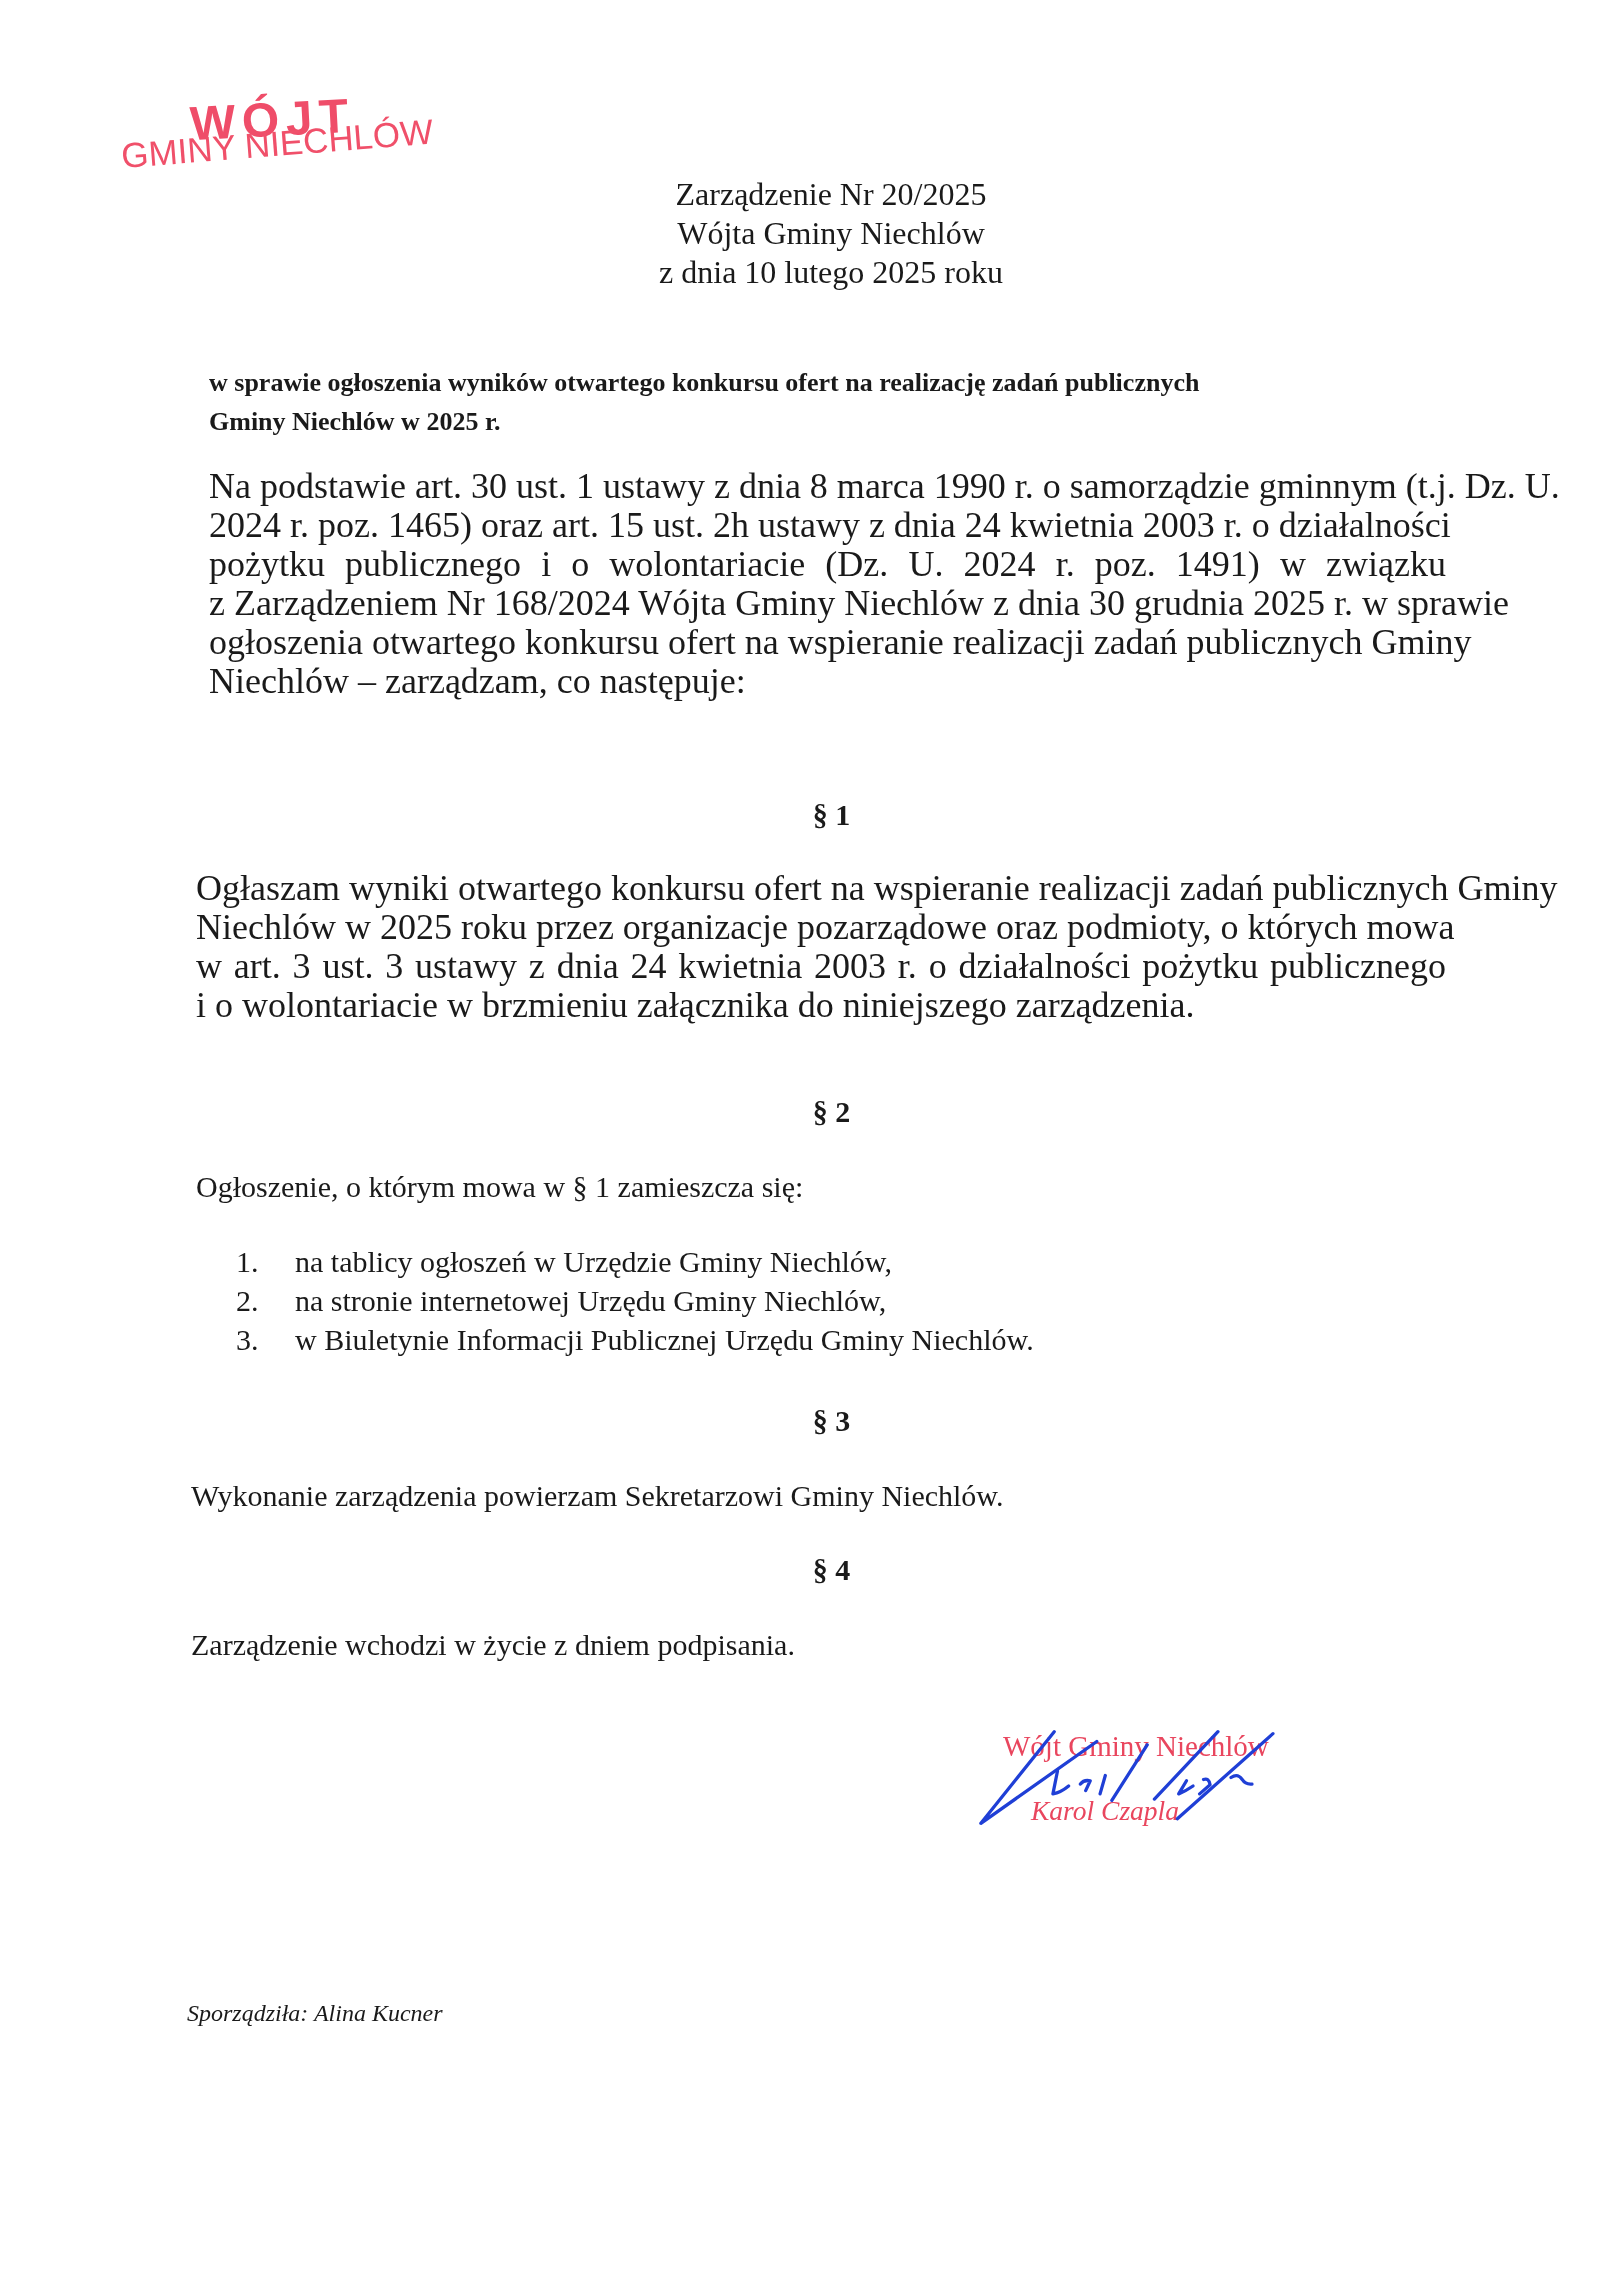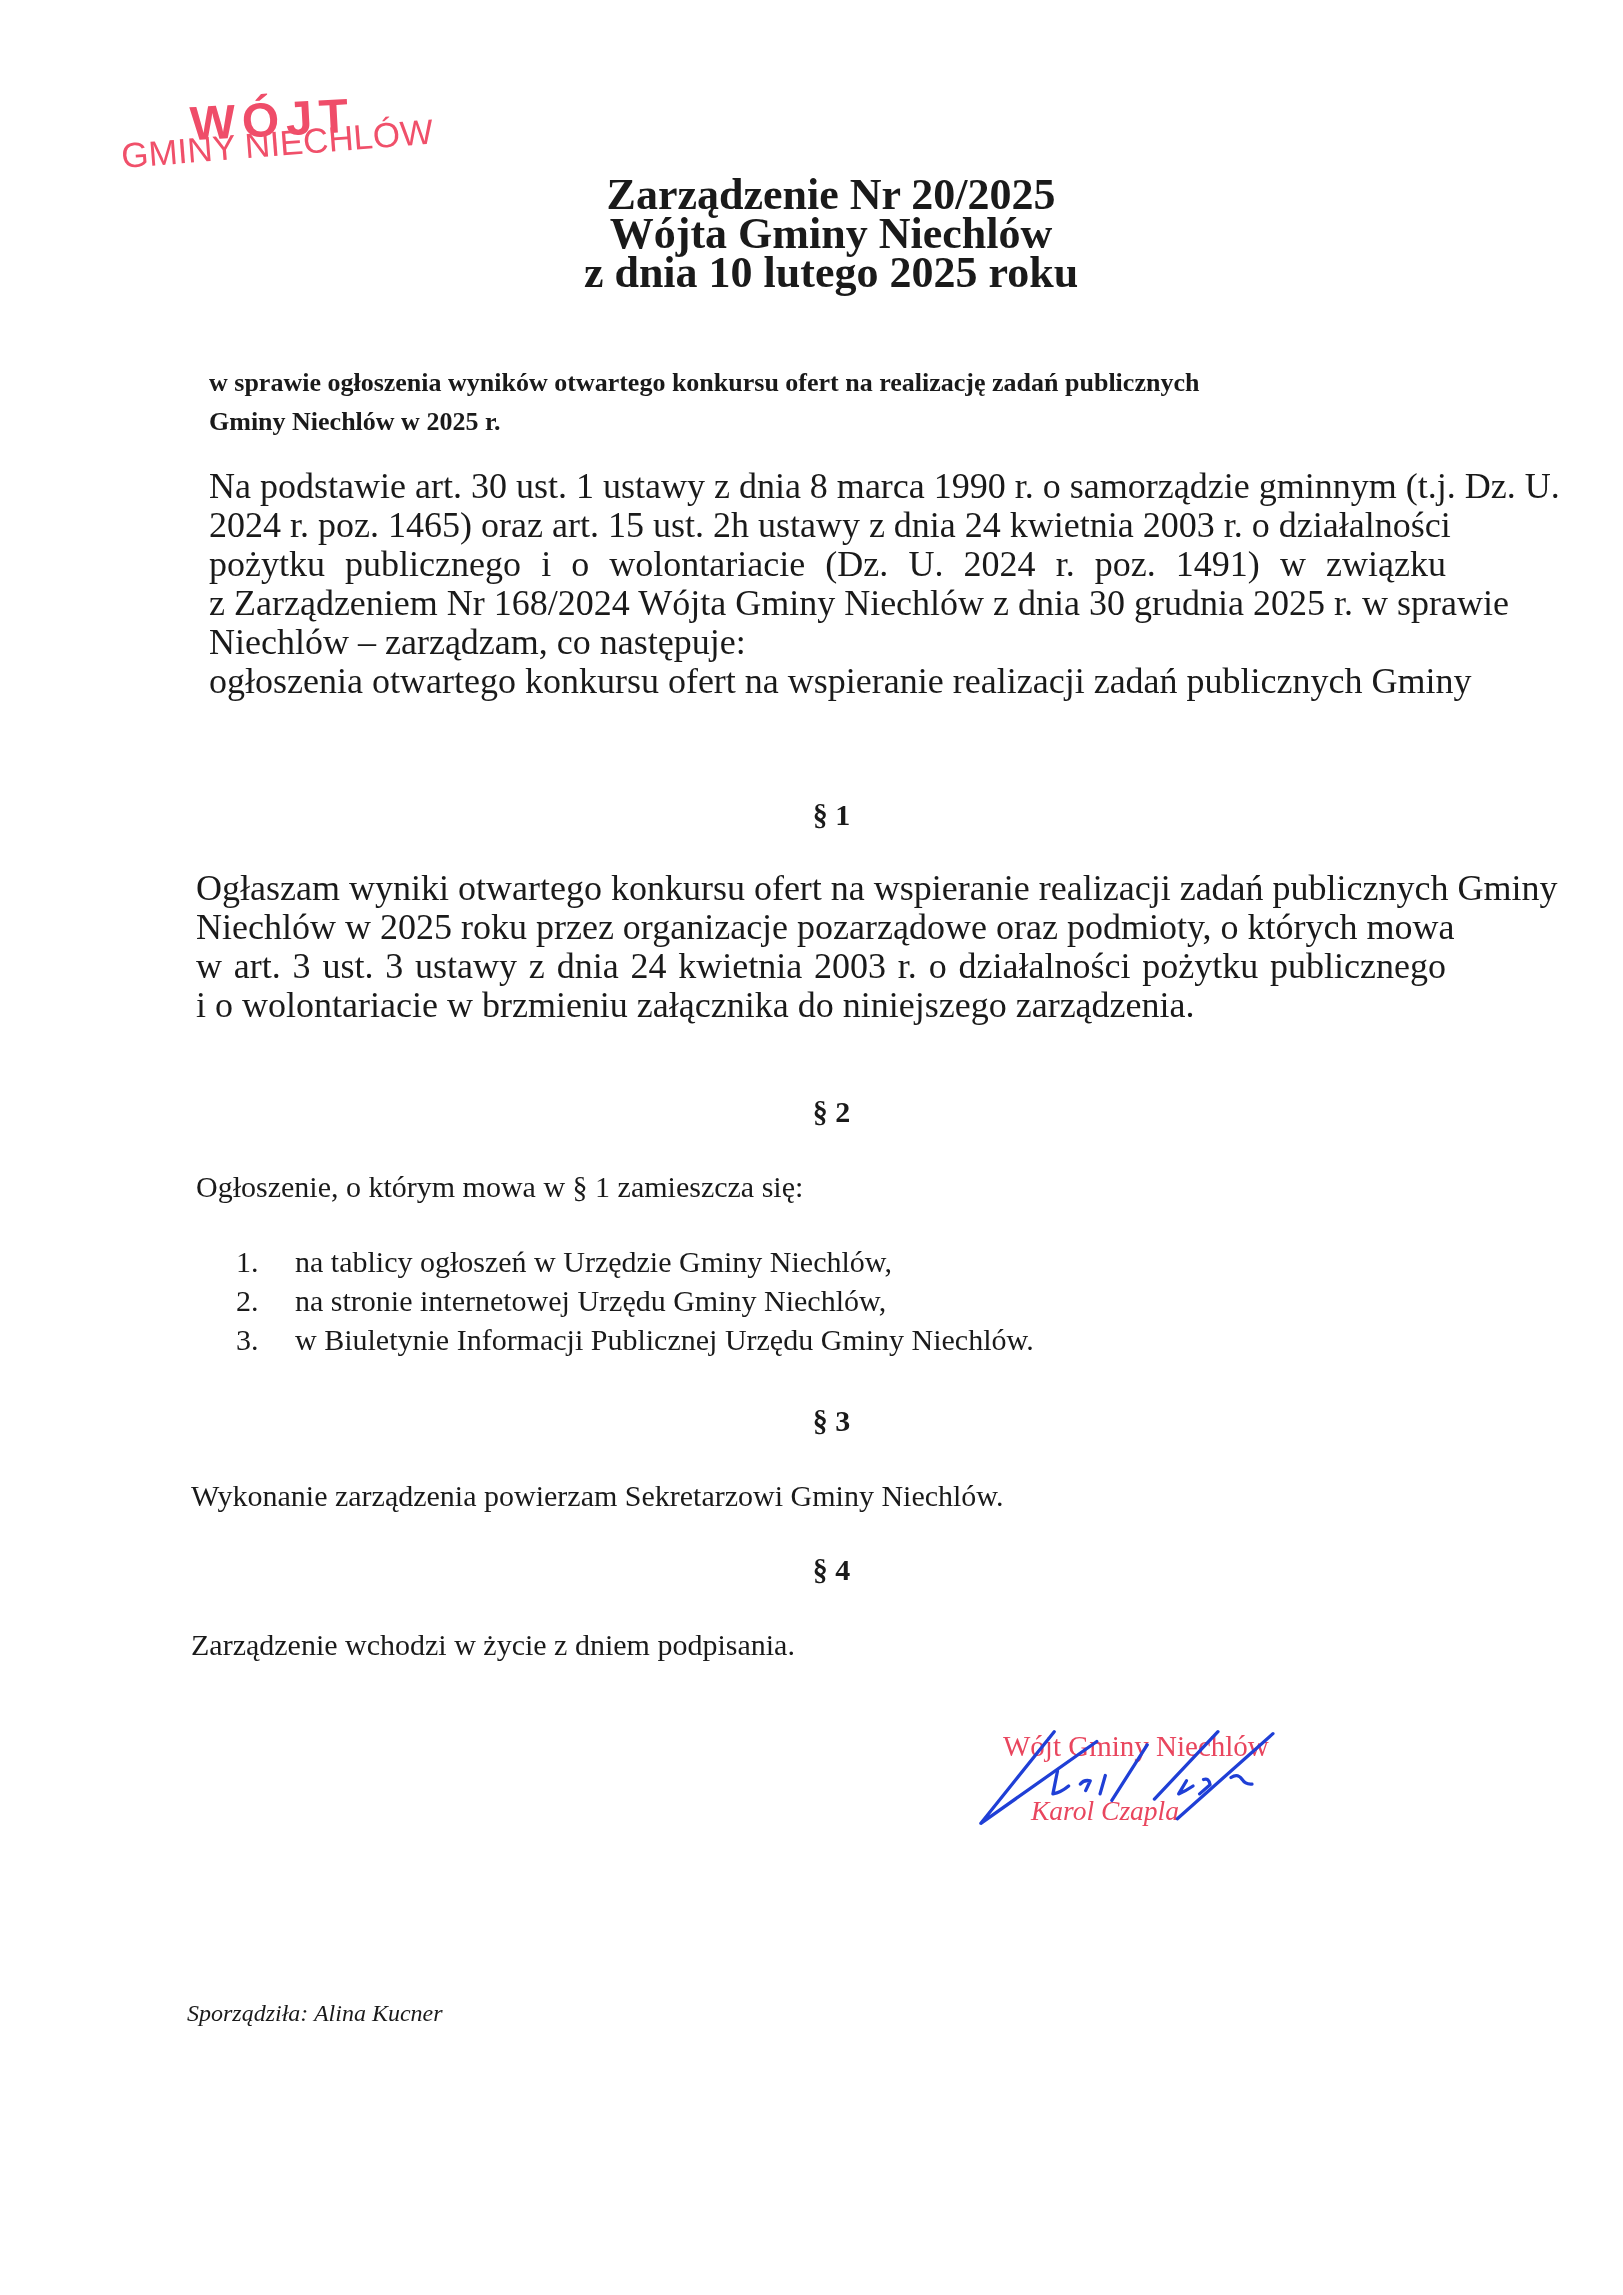--- a/index.html
+++ b/index.html
@@ -7,21 +7,21 @@
          font-family: "Liberation Serif", "DejaVu Serif", serif; color: #1a1a1a; }
   
   .stamp-line { position: absolute; font-family: "Liberation Sans", "DejaVu Sans", sans-serif;
                 color: #f0506a; font-weight: 400; white-space: nowrap; }
   .stamp-top { left: 190px; top: 92px; font-size: 48px; font-weight: 700; letter-spacing: 6.5px;
                transform: rotate(-3deg); color: #ef4d69; }
   .stamp-bottom { left: 123px; top: 136px; font-size: 35px; transform: rotate(-4.5deg);
                   transform-origin: left bottom; color: #f0506a; }
   
   .title { position: absolute; left: 458px; width: 746px; text-align: center;
-           font-weight: 700; font-size: 44px; line-height: 39px; top: 175px; }
+           font-weight: 400; font-size: 32px; line-height: 39px; top: 175px; }
   .title div { height: 39px; }
   
   .subject { position: absolute; left: 209px; width: 1244px; top: 363px;
              font-weight: 700; font-size: 26px; line-height: 39px; }
   
   .para { position: absolute; left: 209px; width: 1237px; font-size: 36px; line-height: 39px;
           text-align: justify; }
   .para .ln { display: block; text-align: justify; text-align-last: justify; white-space: nowrap; }
   .para .ln.last { text-align-last: left; }
   .section { position: absolute; left: 753px; width: 157px; text-align: center;
@@ -57,22 +57,22 @@
 <div class="subject">
   <div>w sprawie ogłoszenia wyników otwartego konkursu ofert na realizację zadań publicznych</div>
   <div>Gminy Niechlów w 2025 r.</div>
 </div>
 
 <div class="para" style="top:467px;">
   <span class="ln">Na podstawie art. 30 ust. 1 ustawy z dnia 8 marca 1990 r. o samorządzie gminnym (t.j. Dz. U.</span>
   <span class="ln">2024 r. poz. 1465) oraz art. 15 ust. 2h ustawy z dnia 24 kwietnia 2003 r. o działalności</span>
   <span class="ln">pożytku publicznego i o wolontariacie (Dz. U. 2024 r. poz. 1491) w związku</span>
   <span class="ln">z Zarządzeniem Nr 168/2024 Wójta Gminy Niechlów z dnia 30 grudnia 2025 r. w sprawie</span>
+  <span class="ln">ogłoszenia otwartego konkursu ofert na wspieranie realizacji zadań publicznych Gminy</span>
   <span class="ln last">Niechlów – zarządzam, co następuje:</span>
-  <span class="ln">ogłoszenia otwartego konkursu ofert na wspieranie realizacji zadań publicznych Gminy</span>
 </div>
 
 <div class="section" style="top:795px;">§ 1</div>
 <div class="para" style="top:869px; left:196px; width:1250px;">
   <span class="ln">Ogłaszam wyniki otwartego konkursu ofert na wspieranie realizacji zadań publicznych Gminy</span>
   <span class="ln">Niechlów w 2025 roku przez organizacje pozarządowe oraz podmioty, o których mowa</span>
   <span class="ln">w art. 3 ust. 3 ustawy z dnia 24 kwietnia 2003 r. o działalności pożytku publicznego</span>
   <span class="ln last">i o wolontariacie w brzmieniu załącznika do niniejszego zarządzenia.</span>
 </div>
 

